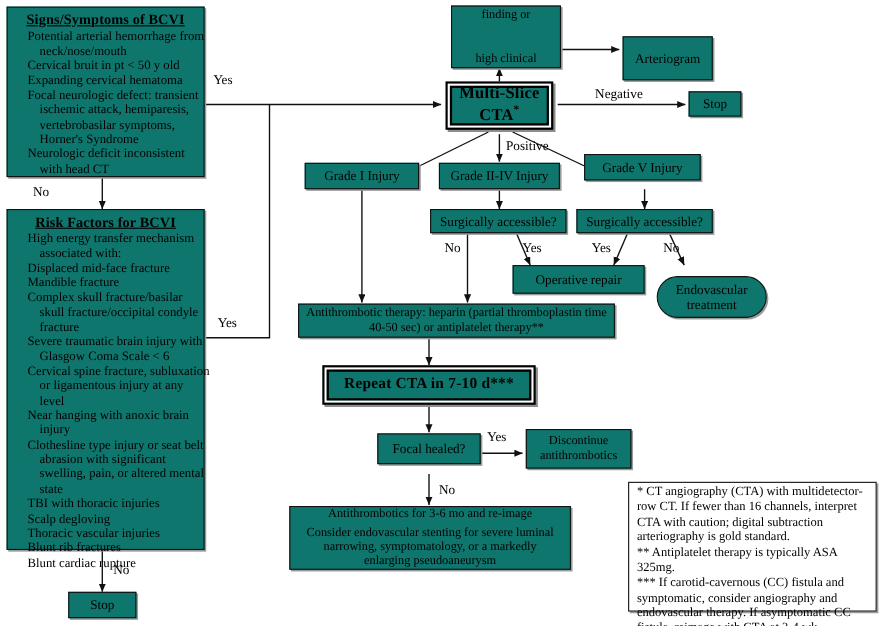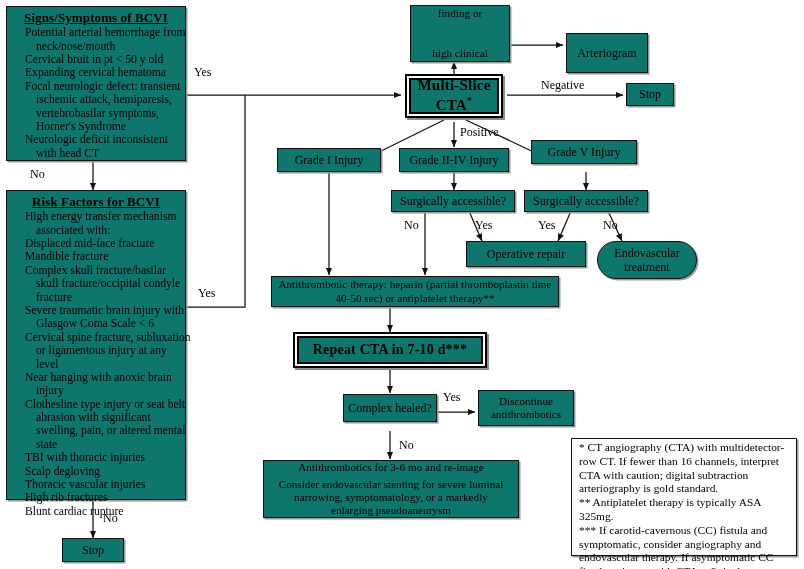--- a/index.html
+++ b/index.html
@@ -160,21 +160,21 @@
       <li>Displaced mid-face fracture</li>
       <li>Mandible fracture</li>
       <li>Complex skull fracture/basilar skull fracture/occipital condyle fracture</li>
       <li>Severe traumatic brain injury with Glasgow Coma Scale &lt; 6</li>
       <li>Cervical spine fracture, subluxation or ligamentous injury at any level</li>
       <li>Near hanging with anoxic brain injury</li>
       <li>Clothesline type injury or seat belt abrasion with significant swelling, pain, or altered mental state</li>
       <li>TBI with thoracic injuries</li>
       <li>Scalp degloving</li>
       <li>Thoracic vascular injuries</li>
-      <li>High rib fractures</li>
+      <li>Blunt rib fractures</li>
       <li>Blunt cardiac rupture</li>
     </ul>
   </div>
 
   <div class="box shadowed" style="left:62px;top:538px;width:62px;height:24px;">
     <span class="t">Stop</span>
   </div>
 
   <div class="box shadowed" style="left:410px;top:5px;width:100px;height:57px;gap:27px;">
     <span class="t-sm">Equivocal</span>
@@ -213,36 +213,36 @@
   </div>
 
   <div class="box shadowed" style="left:524px;top:190px;width:124px;height:22px;">
     <span class="t">Surgically accessible?</span>
   </div>
 
   <div class="box shadowed" style="left:466px;top:241px;width:120px;height:26px;">
     <span class="t">Operative repair</span>
   </div>
 
-  <div class="box shadowed" style="left:597px;top:241px;width:100px;height:38px;border-radius:19px;">
+  <div class="box shadowed" style="left:597px;top:251px;width:100px;height:38px;border-radius:19px;">
     <span class="t">Endovascular</span>
     <span class="t">treatment</span>
   </div>
 
   <div class="box shadowed" style="left:271px;top:276px;width:288px;height:31px;">
     <span class="t-sm">Antithrombotic therapy: heparin (partial thromboplastin time</span>
     <span class="t-sm">40-50 sec) or antiplatelet therapy**</span>
   </div>
 
   <div class="box thick" style="left:297px;top:336px;width:186px;height:28px;">
     <span class="t-b2">Repeat CTA in 7-10 d***</span>
   </div>
 
   <div class="box shadowed" style="left:343px;top:394px;width:94px;height:28px;">
-    <span class="t">Complex healed?</span>
+    <span class="t">Focal healed?</span>
   </div>
 
   <div class="box shadowed" style="left:478px;top:390px;width:96px;height:36px;">
     <span class="t-sm">Discontinue</span>
     <span class="t-sm">antithrombotics</span>
   </div>
 
   <div class="box shadowed" style="left:263px;top:460px;width:256px;height:58px;padding:2px 4px;">
     <span class="t-sm" style="margin-bottom:4px;">Antithrombotics for 3-6 mo and re-image</span>
     <span class="t-sm">Consider endovascular stenting for severe luminal</span>

